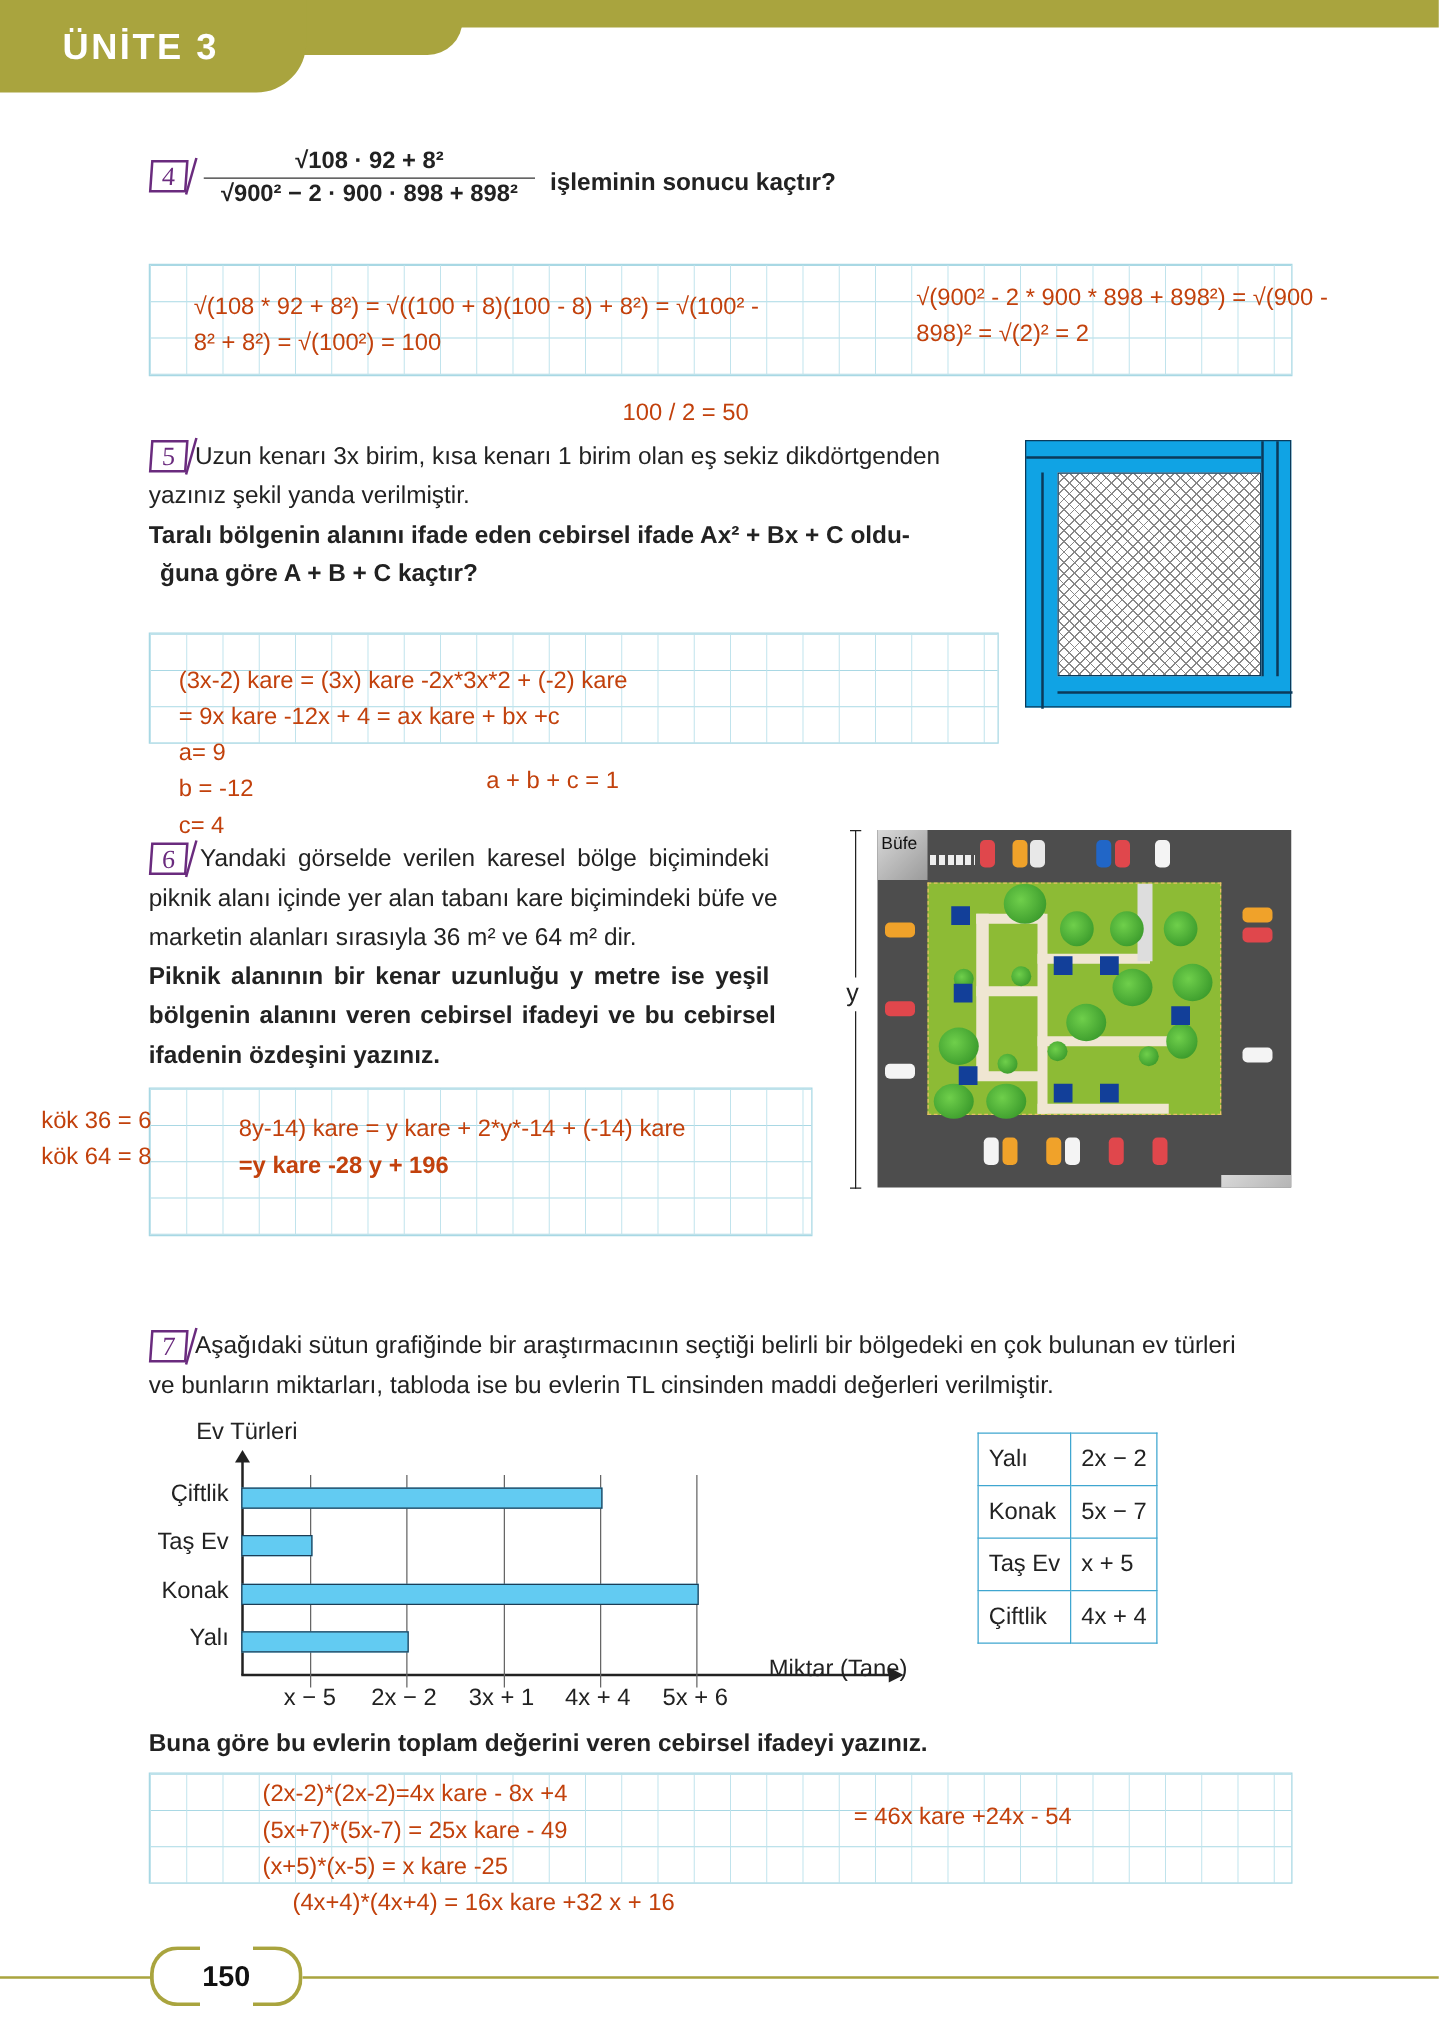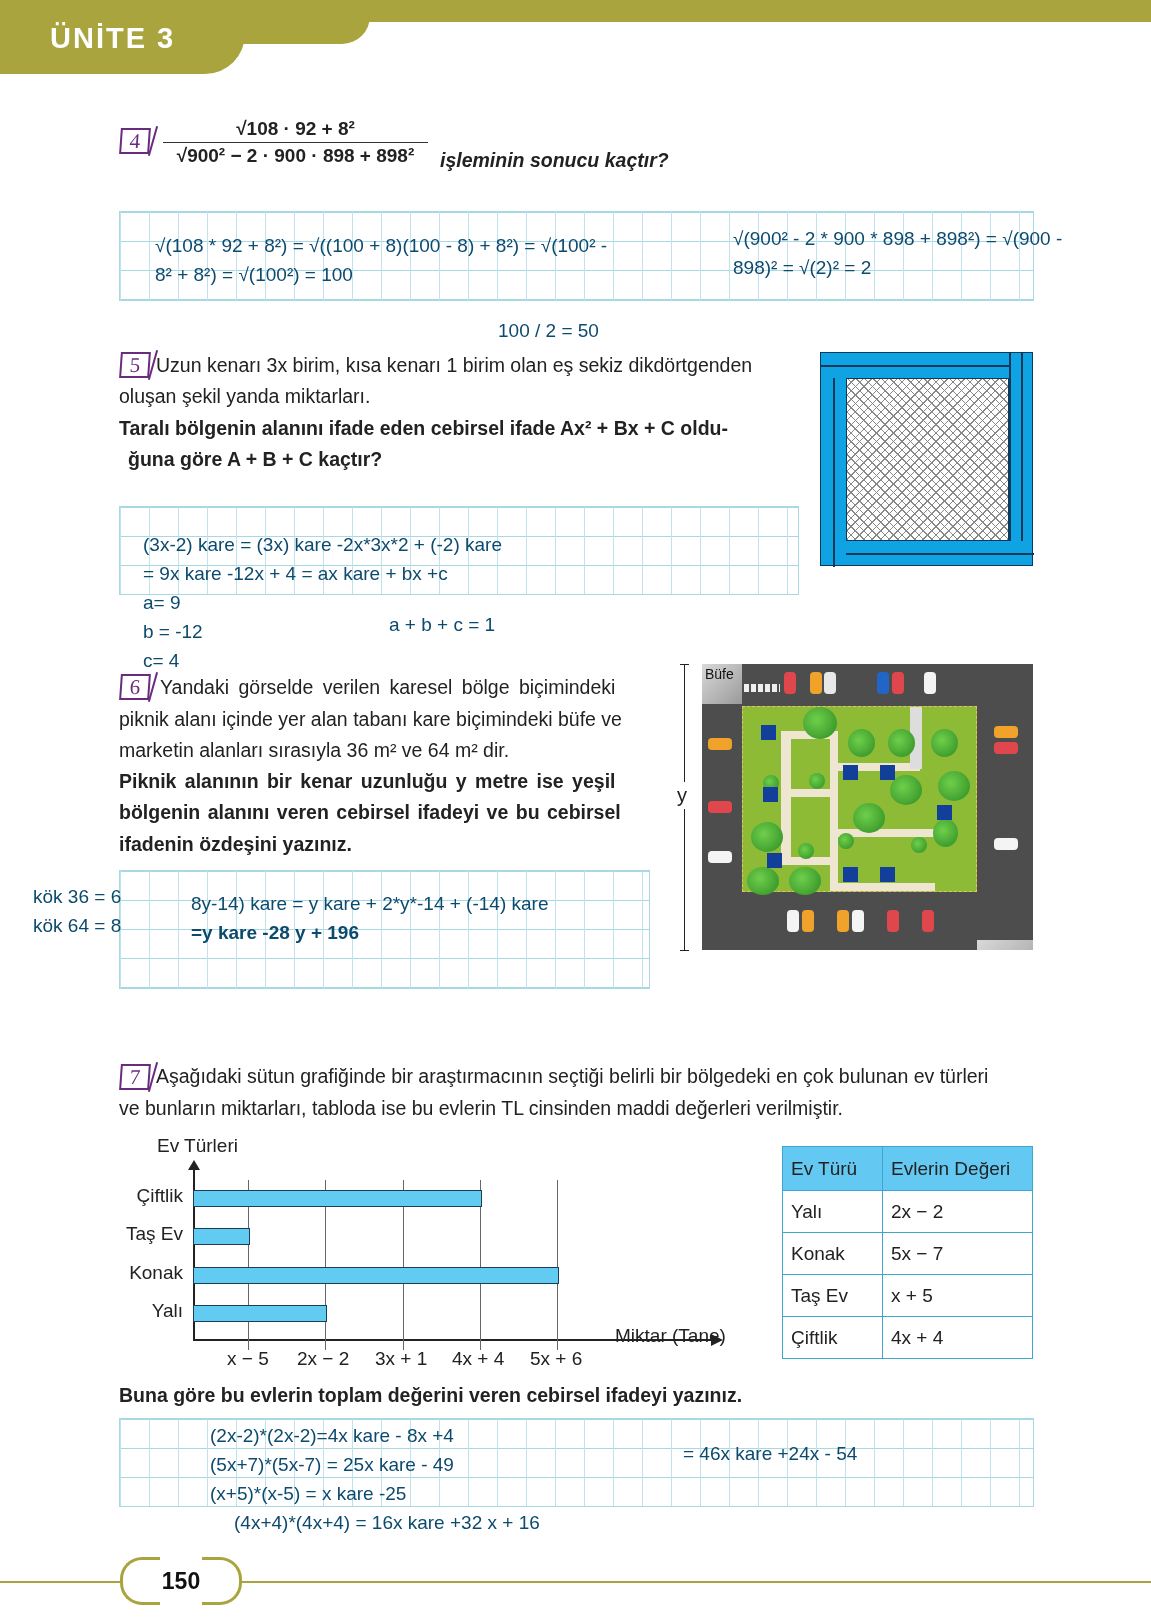--- a/index.html
+++ b/index.html
@@ -12,21 +12,21 @@
   .hdr-title { position:absolute; left:50px; top:22px; font-size:29px; font-weight:bold; color:#fff; letter-spacing:2px; }
   
   .badge { position:absolute; width:30px; height:26px; border:2px solid #6a2b7e; color:#6a2b7e; font-family:"Liberation Serif", serif; font-size:21px; text-align:center; line-height:22px; transform:skewX(-4deg); background:#fff; }
   .badge::after { content:""; position:absolute; right:-6px; top:-4px; width:2px; height:30px; background:#6a2b7e; transform:rotate(12deg); }
   
   .grid { position:absolute; border:1px solid #a8d8e4;
     background-image:
       linear-gradient(to right, #bfe3ec 1px, transparent 1px),
       linear-gradient(to bottom, #a8d8e4 1px, transparent 1px);
     background-size: 29px 100%, 100% 29px; }
-  .red { position:absolute; color:#0c4a6e; font-family:"Liberation Sans", sans-serif; font-size:19px; line-height:29px; white-space:nowrap; }
+  .red { position:absolute; color:#c2410c; font-family:"Liberation Sans", sans-serif; font-size:19px; line-height:29px; white-space:nowrap; }
   .q { position:absolute; font-size:19.5px; line-height:31px; color:#222; }
   
   .frac { position:absolute; left:163px; top:118px; width:265px; text-align:center; font-size:19px; font-weight:bold; }
   .frac .num { padding-bottom:2px; border-bottom:1.5px solid #333; }
   
   .rectfig { position:absolute; left:820px; top:352px; width:213px; height:214px; background:#10a3e4; border:1.5px solid #0b3a5a; }
   .rectfig .inner { position:absolute; left:25px; top:25px; width:163px; height:163px; border:1.5px solid #0b3a5a;
     background-color:#fff;
     background-image:
       repeating-linear-gradient(45deg, #888 0 1px, transparent 1px 6px),
@@ -64,32 +64,32 @@
 <div class="hdr-band"></div>
 <div class="hdr-tab2"></div>
 <div class="hdr-tab"></div>
 <div class="hdr-title">ÜNİTE 3</div>
 
 <div class="badge" style="left:120px;top:128px;">4</div>
 <div class="frac">
   <div class="num">√108 · 92 + 8²</div>
   <div class="den" style="padding-top:2px;">√900² − 2 · 900 · 898 + 898²</div>
 </div>
-<div class="q" style="left:440px;top:145px;font-weight:bold;font-style:italic;">işleminin sonucu kaçtır?</div>
+<div class="q" style="left:440px;top:131px;font-weight:bold;">işleminin sonucu kaçtır?</div>
 
 <div class="grid" style="left:119px;top:211px;width:915px;height:90px;"></div>
 <div class="red" style="left:155px;top:231px;">√(108 * 92 + 8²) = √((100 + 8)(100 - 8) + 8²) = √(100² -</div>
 <div class="red" style="left:155px;top:260px;">8² + 8²) = √(100²) = 100</div>
 <div class="red" style="left:733px;top:224px;">√(900² - 2 * 900 * 898 + 898²) = √(900 -</div>
 <div class="red" style="left:733px;top:253px;">898)² = √(2)² = 2</div>
 <div class="red" style="left:498px;top:316px;">100 / 2 = 50</div>
 
 <div class="badge" style="left:120px;top:352px;">5</div>
 <div class="q" style="left:156px;top:350px;">Uzun kenarı 3x birim, kısa kenarı 1 birim olan eş sekiz dikdörtgenden</div>
-<div class="q" style="left:119px;top:381px;">oluşan şekil yanda miktarları.</div>
+<div class="q" style="left:119px;top:381px;">yazınız şekil yanda verilmiştir.</div>
 <div class="q" style="left:119px;top:413px;font-weight:bold;">Taralı bölgenin alanını ifade eden cebirsel ifade Ax² + Bx + C oldu-</div>
 <div class="q" style="left:128px;top:444px;font-weight:bold;">ğuna göre A + B + C kaçtır?</div>
 
 <div class="rectfig">
   <div class="rline" style="left:0;top:12px;width:188px;height:2px;"></div>
   <div class="rline" style="left:188px;top:0;width:1.5px;height:188px;"></div>
   <div class="rline" style="left:200px;top:0;width:1.5px;height:188px;"></div>
   <div class="rline" style="left:12px;top:25px;width:1.5px;height:189px;"></div>
   <div class="rline" style="left:25px;top:200px;width:188px;height:1.5px;"></div>
   <div class="inner"></div>
@@ -212,24 +212,20 @@
   <div class="xlab" style="left:112px;top:213px;">x − 5</div>
   <div class="xlab" style="left:182px;top:213px;">2x − 2</div>
   <div class="xlab" style="left:260px;top:213px;">3x + 1</div>
   <div class="xlab" style="left:337px;top:213px;">4x + 4</div>
   <div class="xlab" style="left:415px;top:213px;">5x + 6</div>
   <div class="xlab" style="left:500px;top:190px;">Miktar (Tane)</div>
 </div>
 
 <table class="ev">
   <tbody>
-      <tr class="h">
-    <td style="width:100px;">Ev Türü</td>
-    <td style="width:150px;">Evlerin Değeri</td>
-  </tr>
   <tr>
     <td>Yalı</td>
     <td>2x − 2</td>
   </tr>
   <tr>
     <td>Konak</td>
     <td>5x − 7</td>
   </tr>
   <tr>
     <td>Taş Ev</td>

